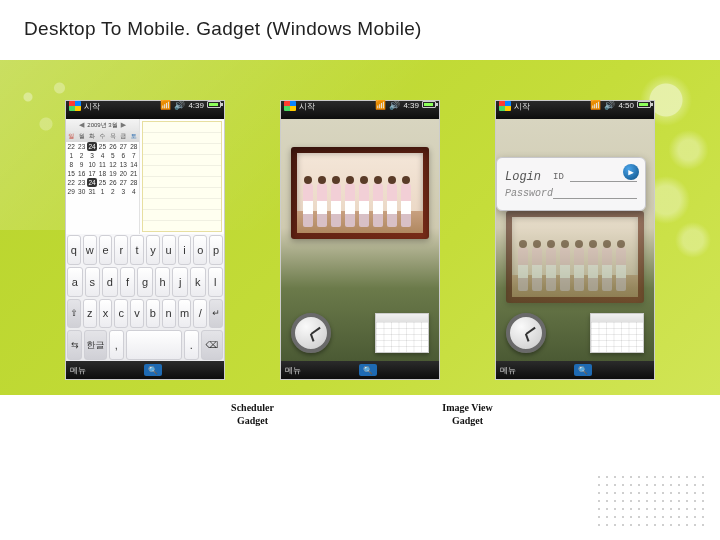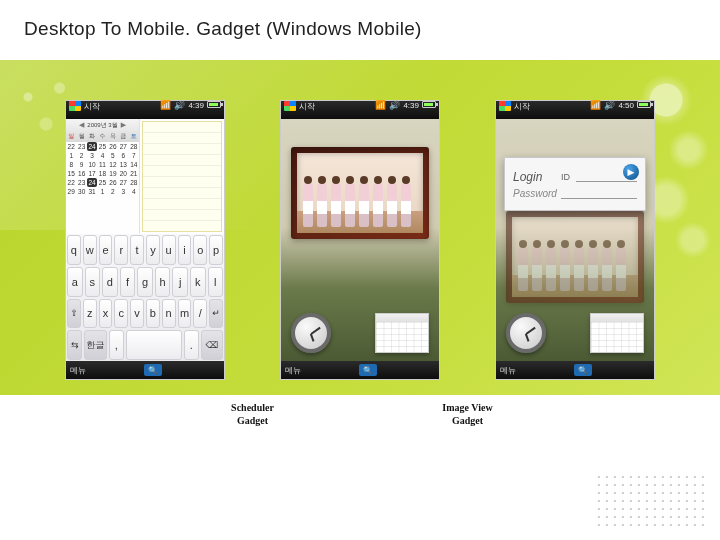--- a/index.html
+++ b/index.html
@@ -234,28 +234,28 @@
       linear-gradient(to bottom, rgba(0,0,0,0.08) 1px, transparent 1px);
     background-size: 7.5px 6px;
     background-position: 0 8px;
   }
   .calmini::before {
     content:""; position:absolute; left:0; right:0; top:0; height:8px;
     background: linear-gradient(#f0f0f0,#e0e0e0);
   }
   
   .login {
-    position:absolute; left:8px; right:8px; top:38px; height:54px;
+    position:absolute; left:0; right:8px; top:38px; height:54px;
     background: rgba(248,248,250,0.96);
     border:1px solid #c7c7cc;
-    border-radius:1px;
+    border-radius:6px;
     box-shadow: 0 3px 8px rgba(0,0,0,0.3);
     padding: 6px 8px;
     display:flex; flex-direction:column; justify-content:center; gap:4px;
-    font-size:9px; color:#666;
+    font-size:9px; color:#666;font-family:Liberation Mono, monospace;
   }
   .login-row { display:flex; align-items:center; gap:6px; }
   .login-title { font-style: italic; font-size: 12px; color:#555; width:42px; }
   .login-label { width:42px; font-style: italic; font-size: 10px; color:#888; }
   .login-field {
     flex:1; border-bottom:1px solid #999; height:11px;
   }
   .login-go {
     position:absolute; right:6px; top:6px;
     width:16px; height:16px; border-radius:50%;

